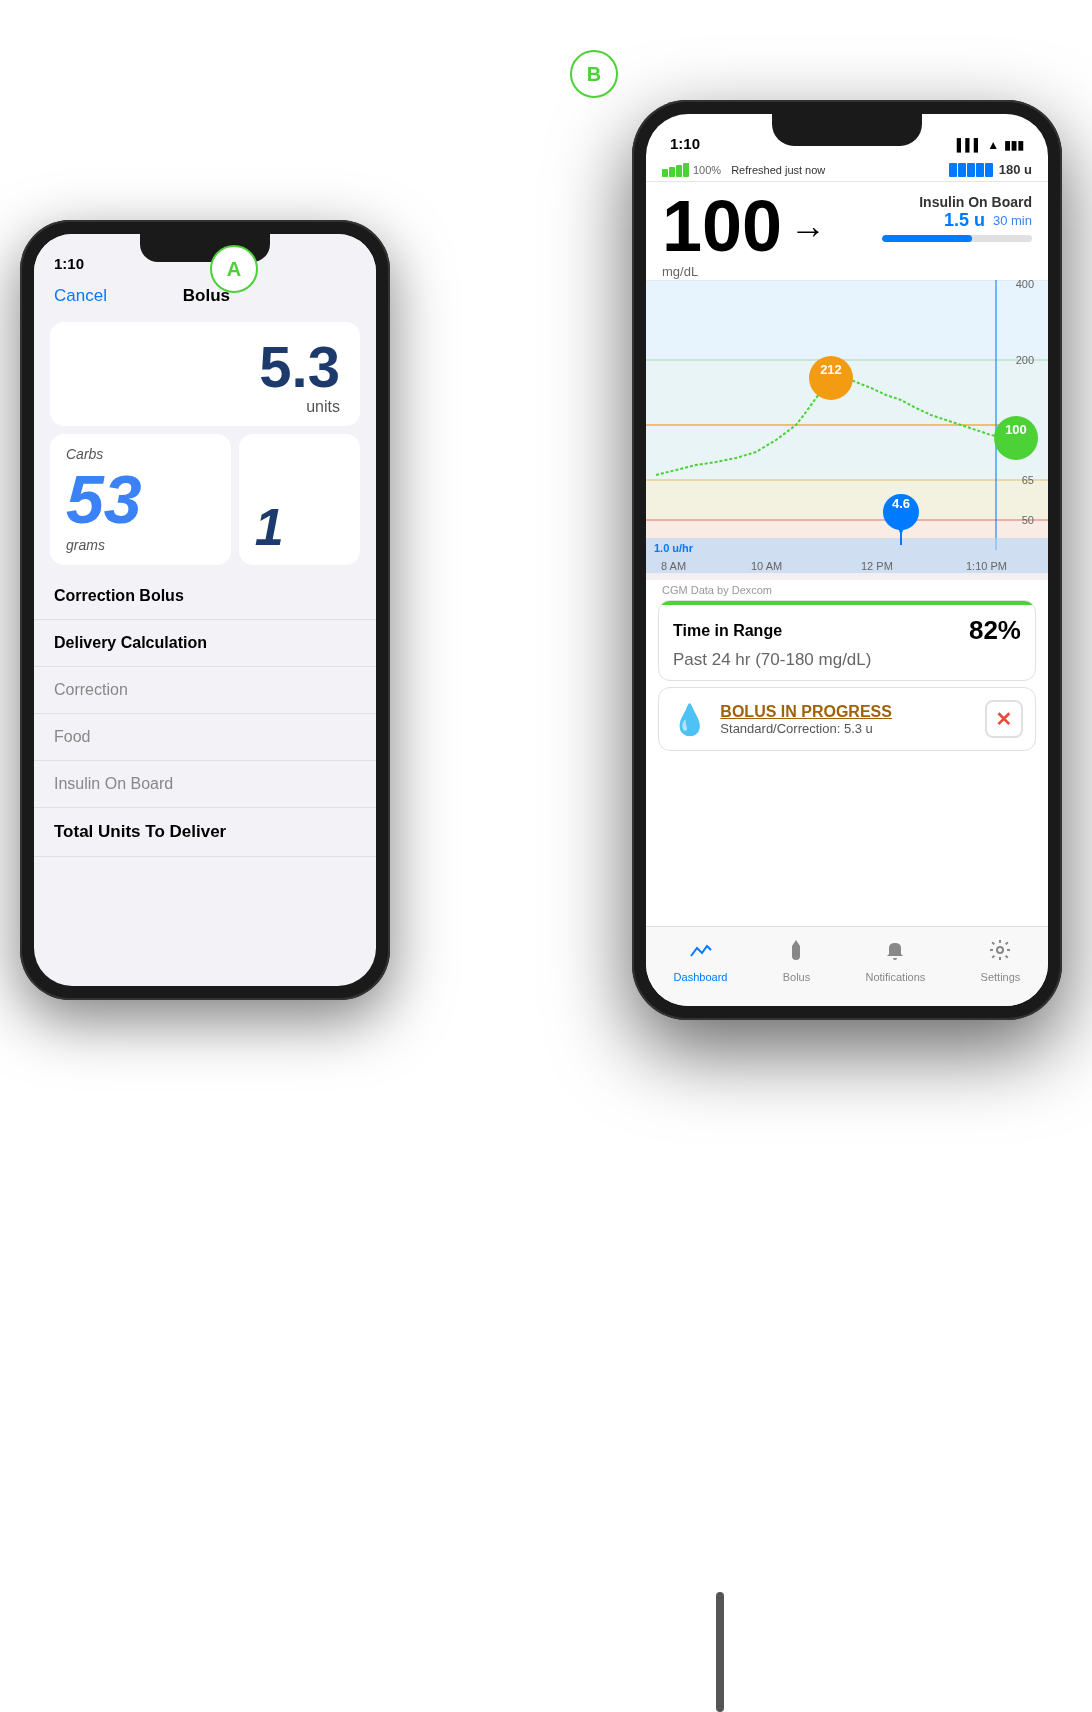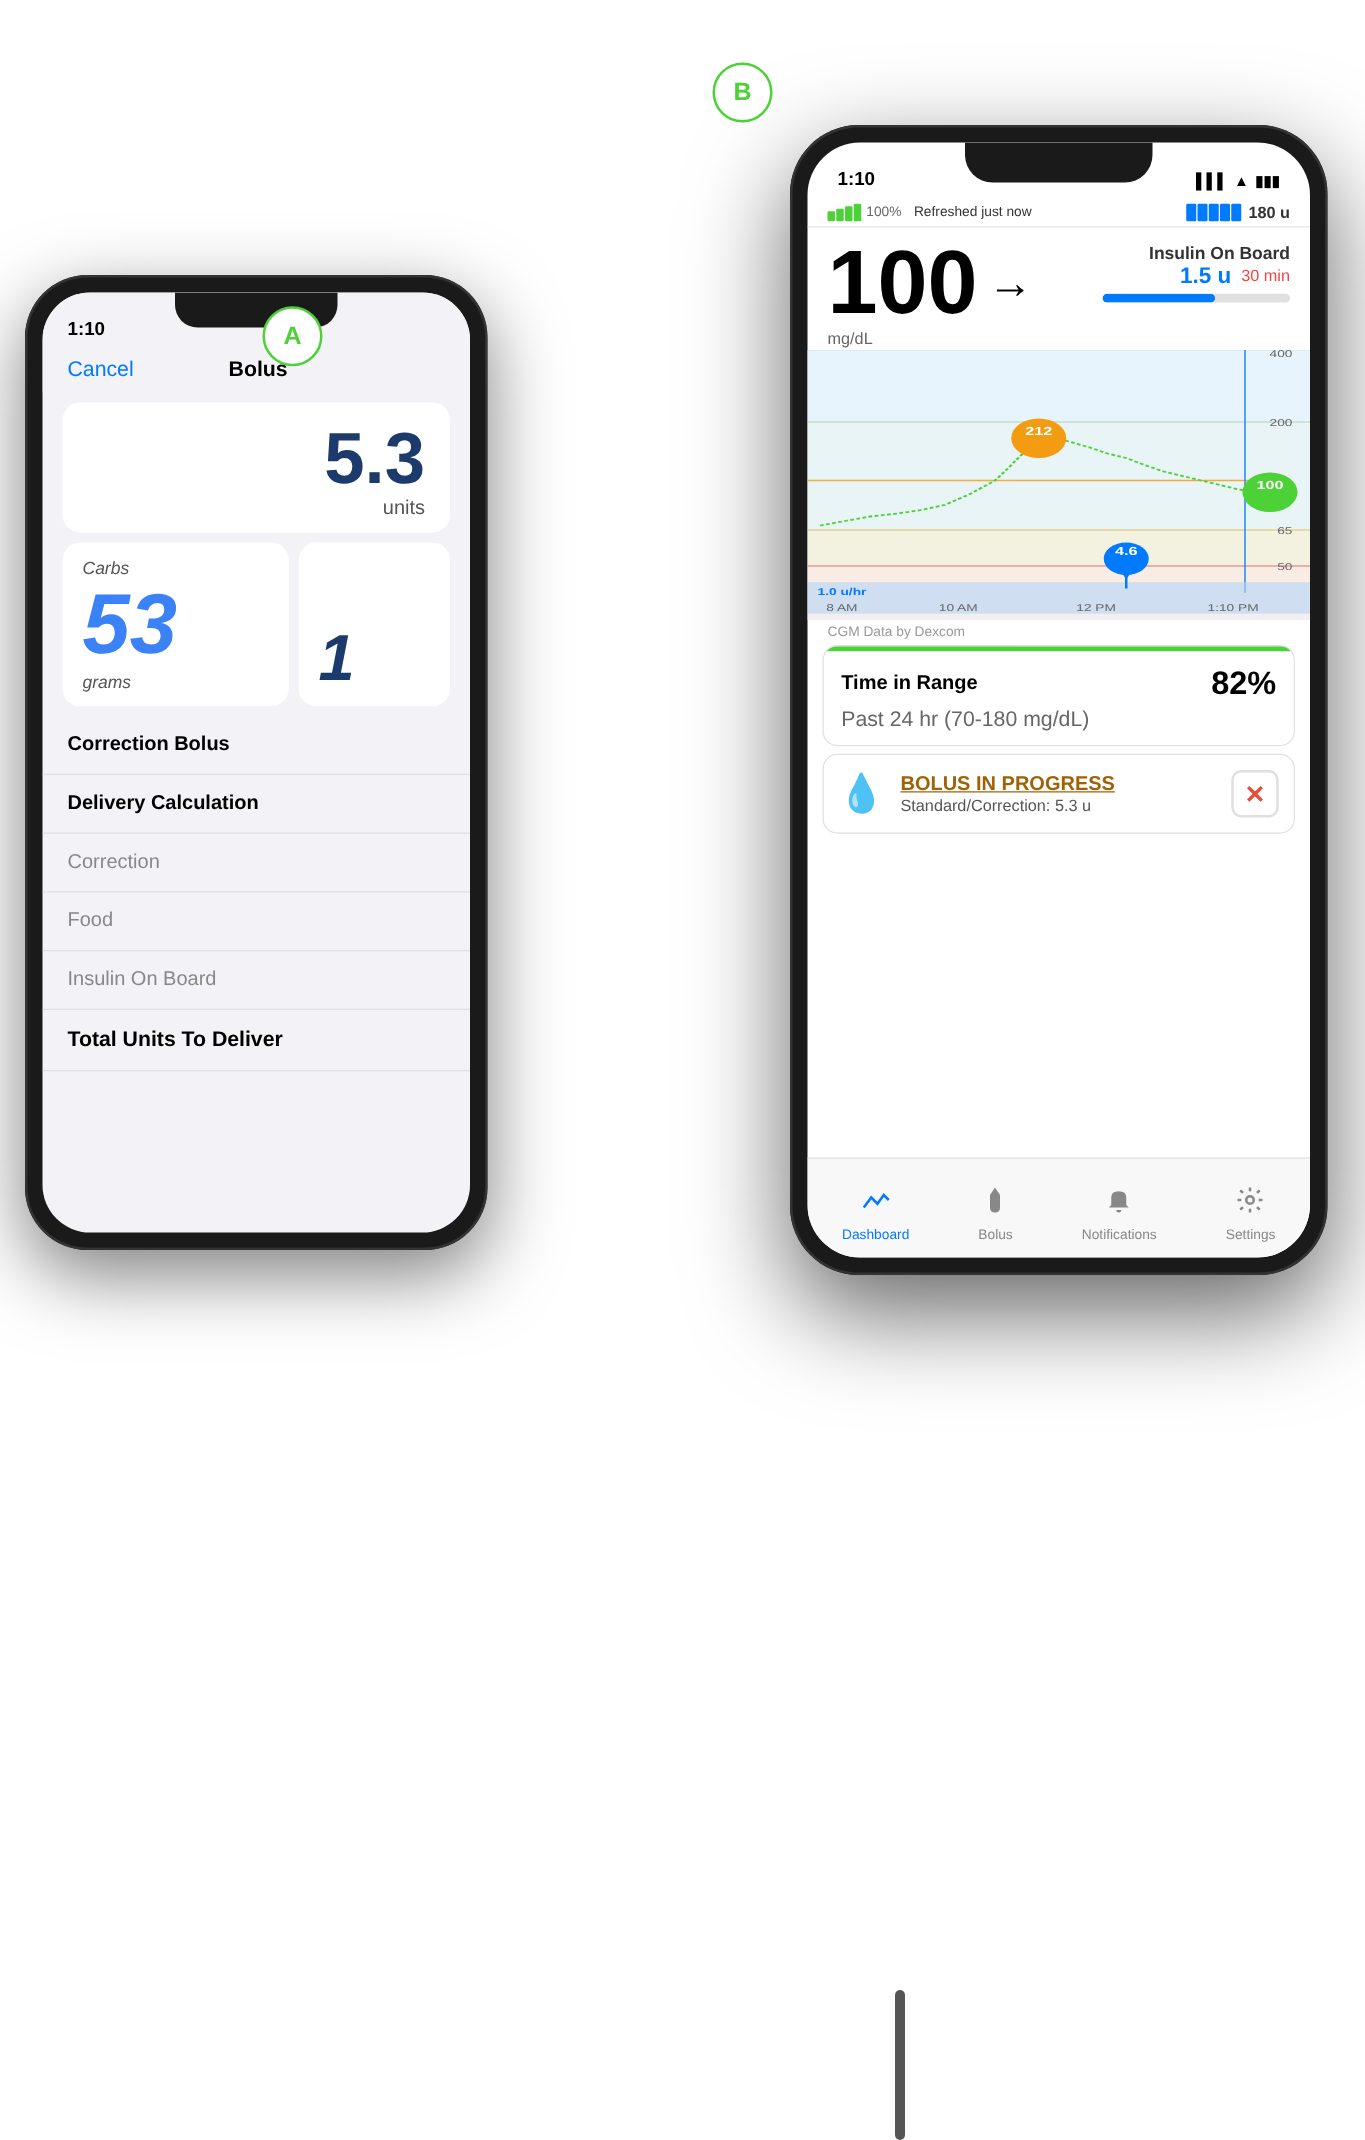--- a/index.html
+++ b/index.html
@@ -240,21 +240,21 @@
       color: #000;
     }
     .b-glucose-unit {
       font-size: 13px;
       color: #666;
     }
 
     
     .b-chart {
       position: relative;
-      height: 216px;
+      height: 300px;
       margin: 0;
       background: linear-gradient(to bottom, #e8f4fd 0%, #e8f4fd 60%, #f5f0d8 60%, #f5f0d8 100%);
       overflow: hidden;
     }
     .chart-svg {
       width: 100%;
       height: 100%;
     }
 
     
@@ -336,21 +336,21 @@
     
     .tab-bar {
       position: absolute;
       bottom: 0;
       left: 0;
       right: 0;
       height: 80px;
       background: rgba(248,248,248,0.97);
       border-top: 1px solid #e0e0e0;
       display: flex;
-      align-items: flex-end;
+      align-items: center;
       justify-content: space-around;
       padding-bottom: 12px;
     }
     .tab-item {
       display: flex;
       flex-direction: column;
       align-items: center;
       gap: 3px;
     }
     .tab-icon {
@@ -487,21 +487,21 @@
         <div style="display:flex;align-items:center;gap:8px;">
           <span class="b-glucose-val">100</span>
           <span class="b-glucose-arrow">→</span>
         </div>
         <span class="b-glucose-unit">mg/dL</span>
       </div>
       <div style="text-align:right;padding-top:4px;">
         <div style="font-size:14px;font-weight:600;color:#333;">Insulin On Board</div>
         <div style="display:flex;align-items:center;gap:8px;justify-content:flex-end;">
           <span style="font-size:18px;font-weight:700;color:#007aff;">1.5 u</span>
-          <span style="font-size:13px;color:#ef4444;">30 min</span>
+          <span style="font-size:13px;color:#3b82f6;">30 min</span>
         </div>
         <div style="width:150px;height:7px;background:#e0e0e0;border-radius:4px;margin-top:4px;overflow:hidden;">
           <div style="width:60%;height:100%;background:#007aff;border-radius:4px;"></div>
         </div>
       </div>
     </div>
 
     <div class="b-chart">
       <svg class="chart-svg" viewBox="0 0 402 300" preserveAspectRatio="none">
 

